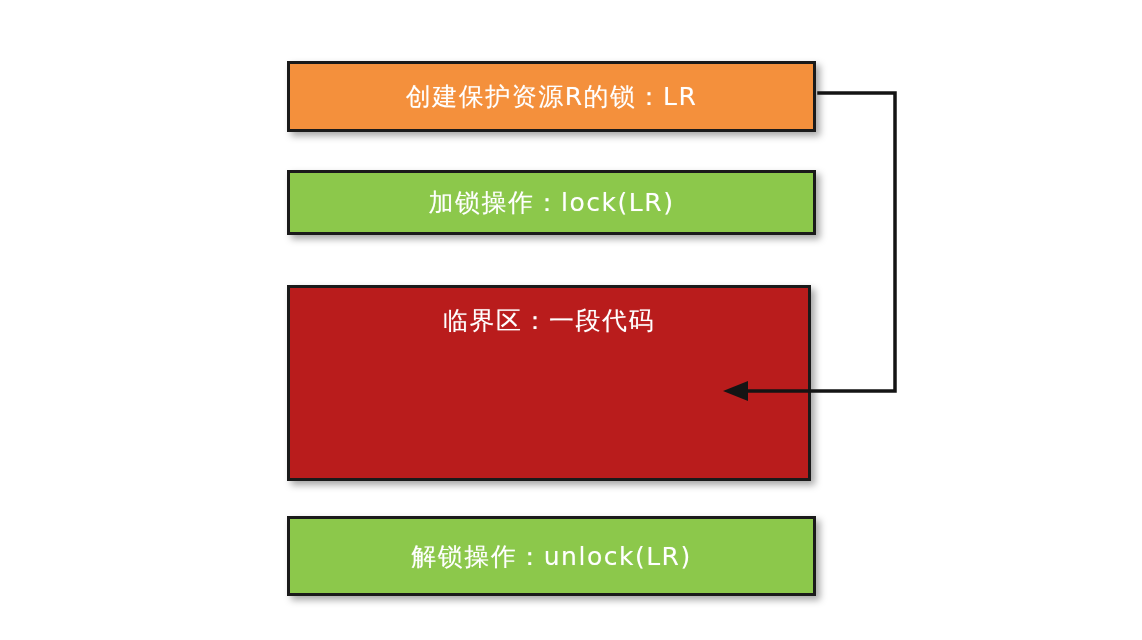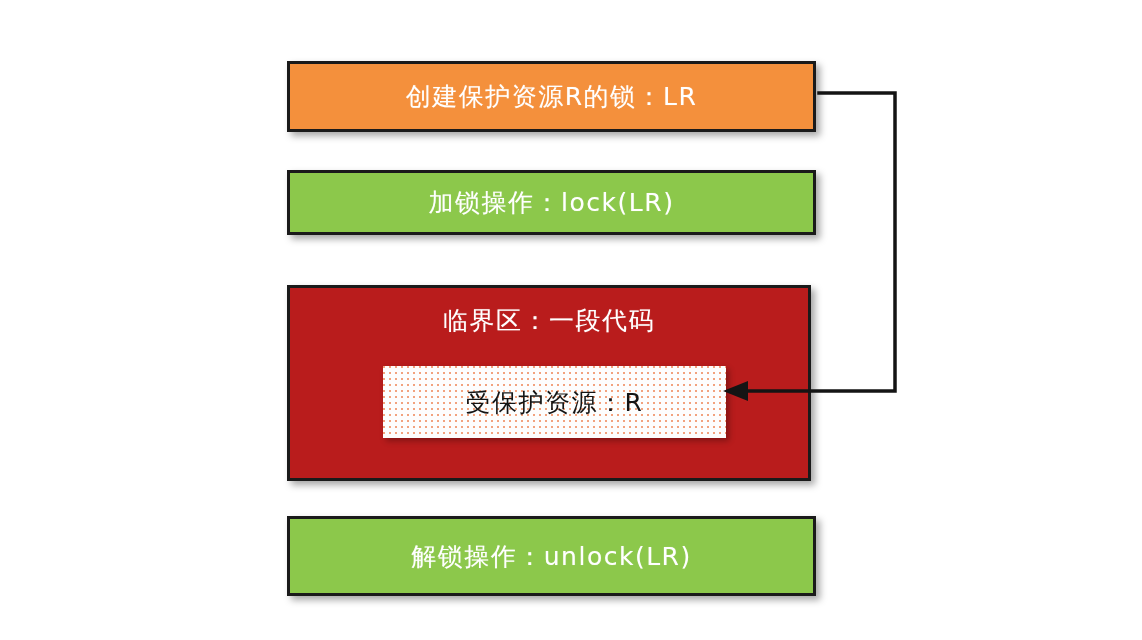--- a/index.html
+++ b/index.html
@@ -128,23 +128,20 @@
 
   <div class="box" id="box-lock-op">
     <span class="box-label">加锁操作：lock(LR)</span>
   </div>
 
   <div class="box" id="box-critical-section">
     <div id="critical-section-title">
       <span class="box-label">临界区：一段代码</span>
     </div>
 
-    <div id="box-protected-resource">
-      <span class="box-label">受保护资源：R</span>
-    </div>
   </div>
 
   <div class="box" id="box-unlock-op">
     <span class="box-label">解锁操作：unlock(LR)</span>
   </div>
 
   <svg id="connector-lock-to-resource" viewBox="0 0 1142 640" width="1142" height="640">
     <path d="M 819 93 L 895 93 L 895 391 L 740 391" fill="none" stroke="#141414" stroke-width="3.5" stroke-linecap="square" stroke-linejoin="miter"></path>
     <polygon points="723,391 748,381 748,401" fill="#141414"></polygon>
   </svg>

